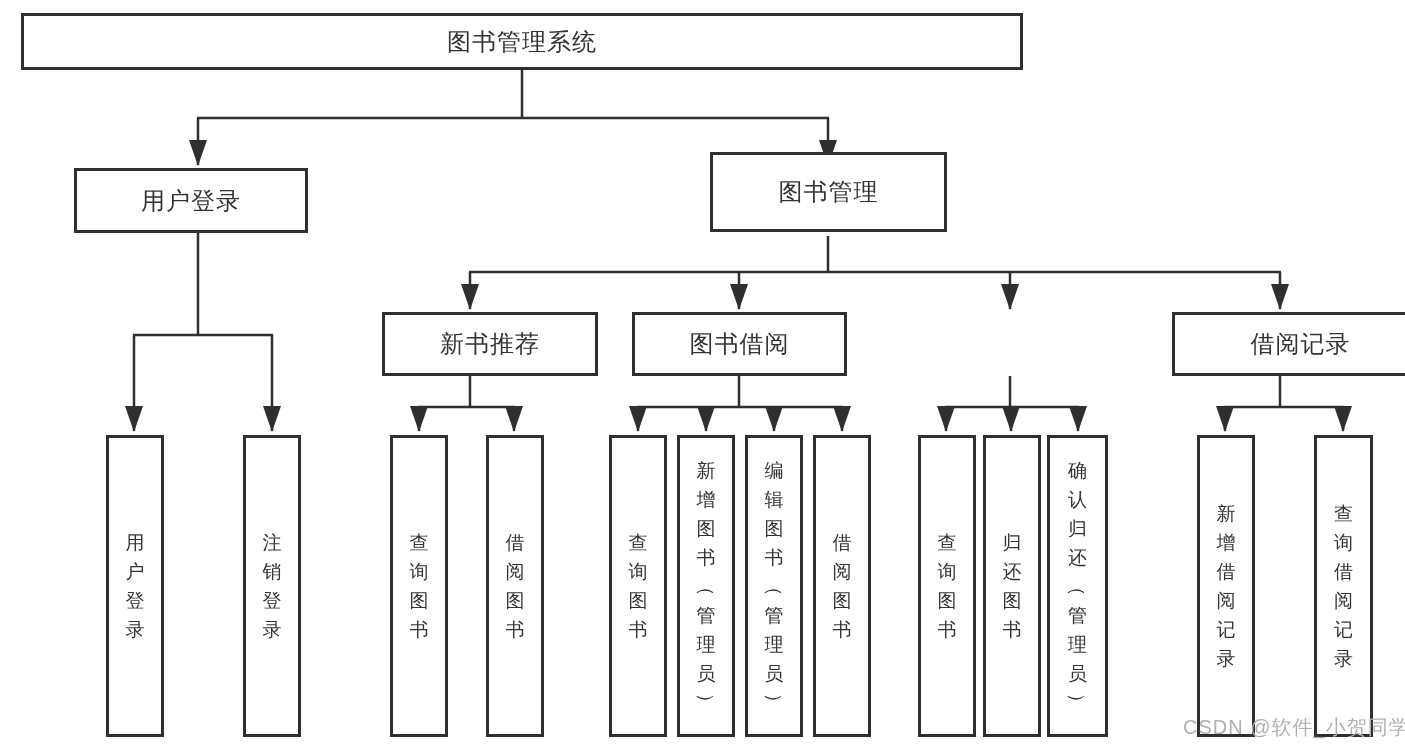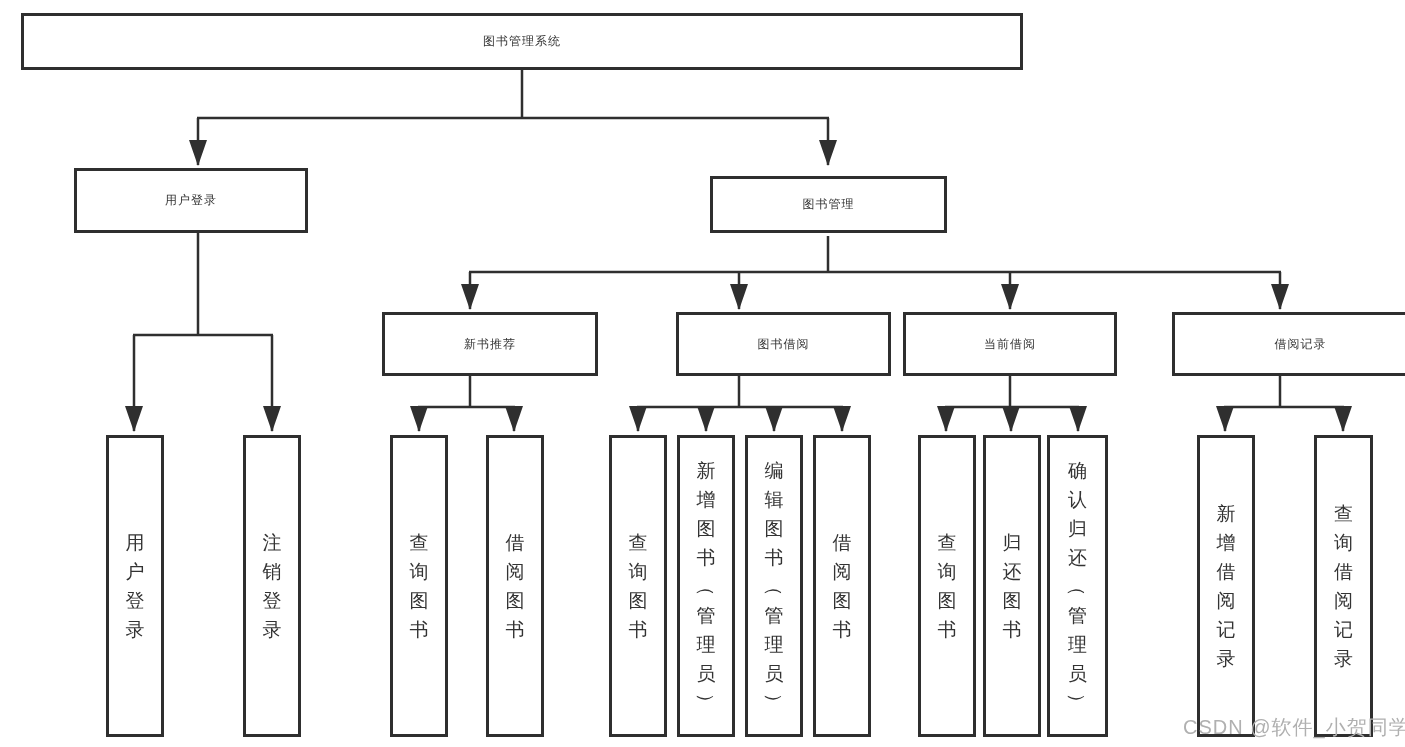--- a/index.html
+++ b/index.html
@@ -11,21 +11,21 @@
     color:#333333;
     overflow:hidden;
   }
   #wires{position:absolute;left:0;top:0;z-index:1;}
   .hbox{
     position:absolute;
     box-sizing:border-box;
     border:3px solid #2f2f2f;
     background:#ffffff;
     display:flex;align-items:center;justify-content:center;
-    font-size:12px;letter-spacing:1px;
+    font-size:24px;letter-spacing:1px;
     z-index:2;
   }
   .vbox{
     position:absolute;
     box-sizing:border-box;
     border:3px solid #2f2f2f;
     background:#ffffff;
     top:435px;height:302px;
     display:flex;align-items:center;justify-content:center;
     z-index:2;
@@ -99,32 +99,29 @@
     </g>
   </svg>
 
   <div class="hbox" style="left:21px;top:13px;width:1002px;height:57px;">
     <span>图书管理系统</span>
   </div>
 
   <div class="hbox" style="left:74px;top:168px;width:234px;height:65px;">
     <span>用户登录</span>
   </div>
-  <div class="hbox" style="left:710px;top:176px;width:237px;height:57px;">
+  <div class="hbox" style="left:710px;top:152px;width:237px;height:80px;">
     <span>图书管理</span>
   </div>
 
   <div class="hbox" style="left:382px;top:312px;width:216px;height:64px;">
     <span>新书推荐</span>
   </div>
-  <div class="hbox" style="left:632px;top:312px;width:215px;height:64px;margin-left:44px;">
+  <div class="hbox" style="left:632px;top:312px;width:215px;height:64px;">
     <span>图书借阅</span>
-  </div>
-  <div class="hbox" style="left:903px;top:312px;width:214px;height:64px;">
-    <span>当前借阅</span>
   </div>
   <div class="hbox" style="left:1172px;top:312px;width:257px;height:64px;">
     <span>借阅记录</span>
   </div>
 
   <div class="vbox" style="left:106px;width:58px;">
     <div class="vtext">
         <span class="vchar">用</span>
         <span class="vchar">户</span>
         <span class="vchar">登</span>

